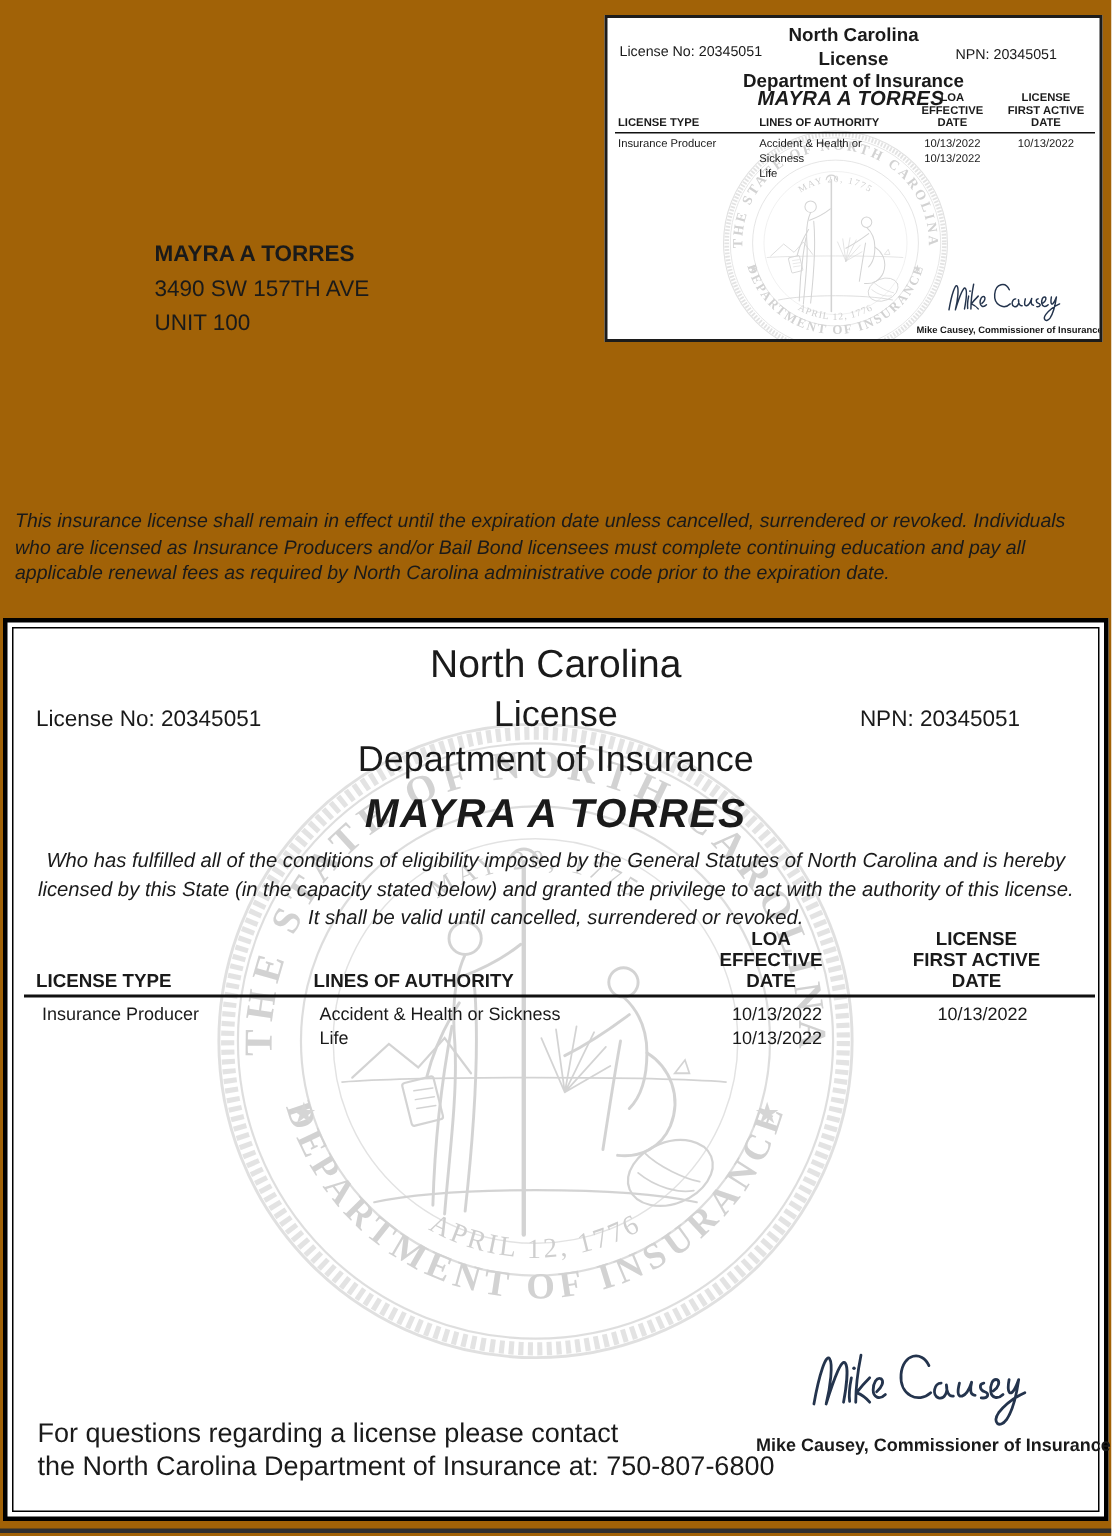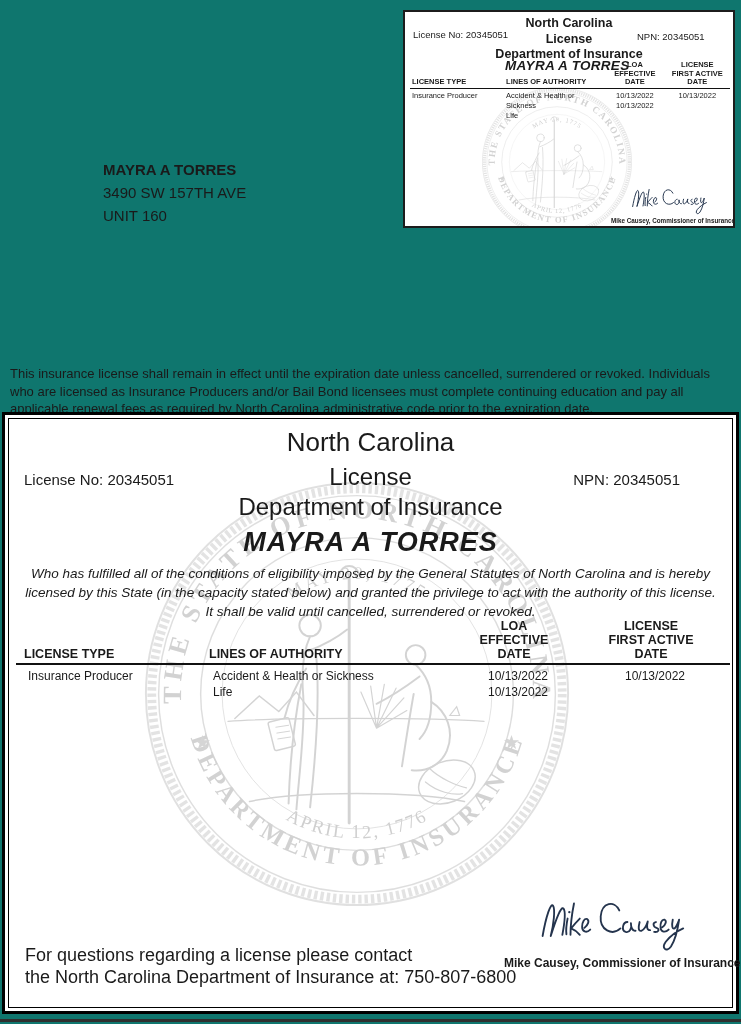--- a/index.html
+++ b/index.html
@@ -1,16 +1,16 @@
 <!DOCTYPE html>
 <html><head>
 <meta charset="utf-8">
 <style>
   html,body{margin:0;padding:0;background:#fff;}
-  .page{position:relative;width:741px;height:1024px;background:#0f766e;overflow:hidden;
+  .page{position:relative;width:741px;height:1024px;background:#a16207;overflow:hidden;
         font-family:"Liberation Sans",sans-serif;color:#1a1a1a;}
   .svg-defs{position:absolute;width:0;height:0;overflow:hidden;}
 
   
   .license-card{position:absolute;left:403px;top:10px;width:332px;height:218px;
                 border:2px solid #1c1c1c;box-sizing:border-box;overflow:hidden;background:#fff;}
   .card-seal{position:absolute;left:76px;top:74px;width:152px;height:152px;opacity:.5;}
   .card-title{position:absolute;left:0;right:0;top:4px;text-align:center;
               font-weight:bold;font-size:12.5px;line-height:15.5px;}
   .card-license-no{position:absolute;left:8px;top:17px;font-size:9.5px;}
@@ -31,22 +31,22 @@
   .card-sign{position:absolute;top:172px;right:8px;width:114px;text-align:center;}
   .card-sign-svg{width:80px;height:32px;display:block;margin:0 auto;}
   .card-sign-label{font-size:6.3px;font-weight:bold;margin-top:1px;white-space:nowrap;}
 
   
   .recipient{position:absolute;left:103px;top:158px;font-style:normal;
              font-size:15px;line-height:23px;}
   .addr-name{font-weight:bold;}
 
   
-  .notice{position:absolute;left:10px;top:365px;width:726px;margin:0;
-          font-size:13px;line-height:17.5px;}
+  .notice{position:absolute;left:10px;top:338px;width:726px;margin:0;
+          font-size:13px;line-height:17.5px;font-style:italic;}
 
   
   .certificate{position:absolute;left:2px;top:412px;width:737px;height:602px;
                border:3px solid #000;padding:3px;box-sizing:border-box;background:#fff;}
   .cert-inner{position:relative;width:100%;height:100%;border:1px solid #000;box-sizing:border-box;}
   .cert-seal{position:absolute;left:133px;top:60px;width:430px;height:430px;opacity:.5;}
   .cert-title1{position:absolute;left:0;right:0;top:8px;text-align:center;font-size:26px;}
   .cert-title2{position:absolute;left:0;right:0;top:44px;text-align:center;font-size:24px;}
   .cert-title3{position:absolute;left:0;right:0;top:74px;text-align:center;font-size:24px;}
   .cert-license-no{position:absolute;left:15px;top:52px;font-size:15px;}
@@ -185,21 +185,21 @@
       <svg class="card-sign-svg" viewBox="0 0 260 105">
           <use href="#sig-mike-causey"></use>
         </svg>
       <div class="card-sign-label">Mike Causey, Commissioner of Insurance</div>
     </div>
   </section>
 
   <address class="recipient">
     <div class="addr-name">MAYRA A TORRES</div>
     <div>3490 SW 157TH AVE</div>
-    <div>UNIT 160</div>
+    <div>UNIT 100</div>
   </address>
 
   <p class="notice">This insurance license shall remain in effect until the expiration date unless cancelled, surrendered or revoked. Individuals who are licensed as Insurance Producers and/or Bail Bond licensees must complete continuing education and pay all applicable renewal fees as required by North Carolina administrative code prior to the expiration date.</p>
 
   <section class="certificate">
     <div class="cert-inner">
       <svg class="cert-seal" viewBox="0 0 440 440">
           <use href="#nc-seal"></use>
         </svg>
       <div class="cert-title1">North Carolina</div>

